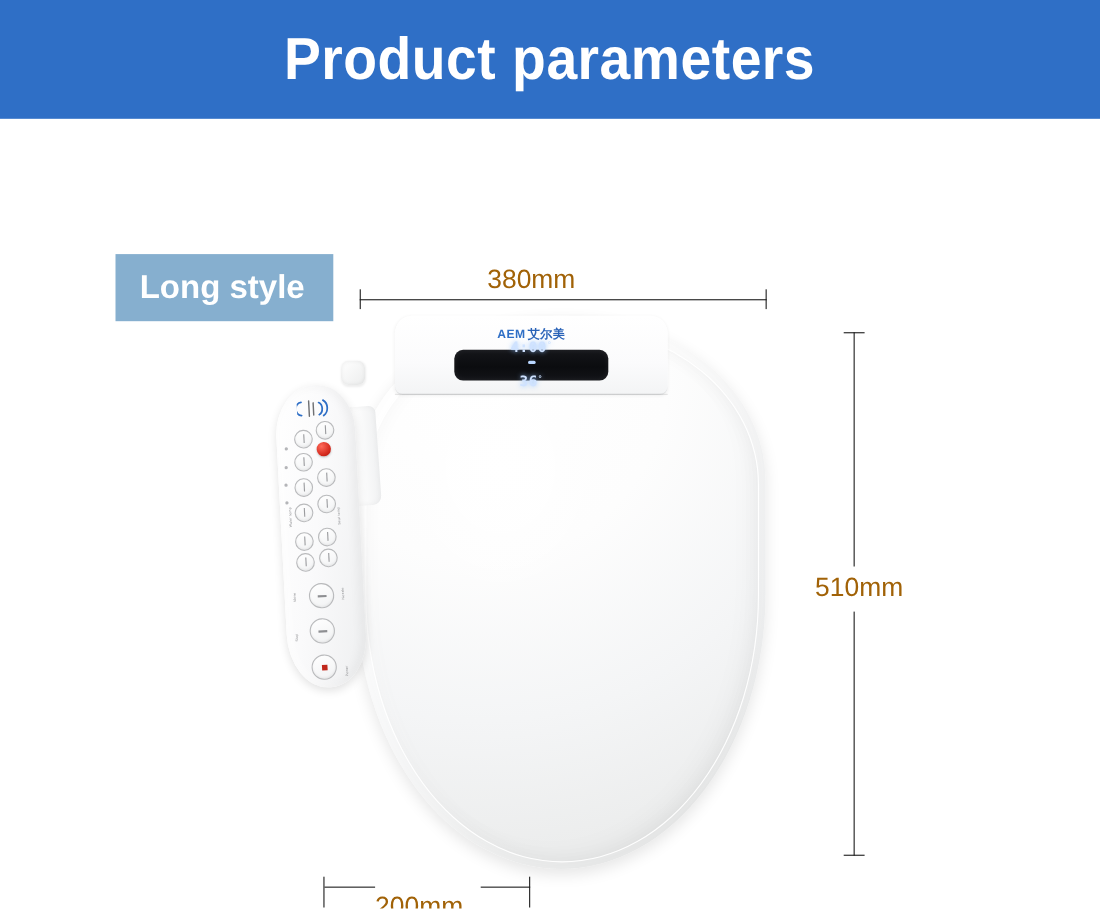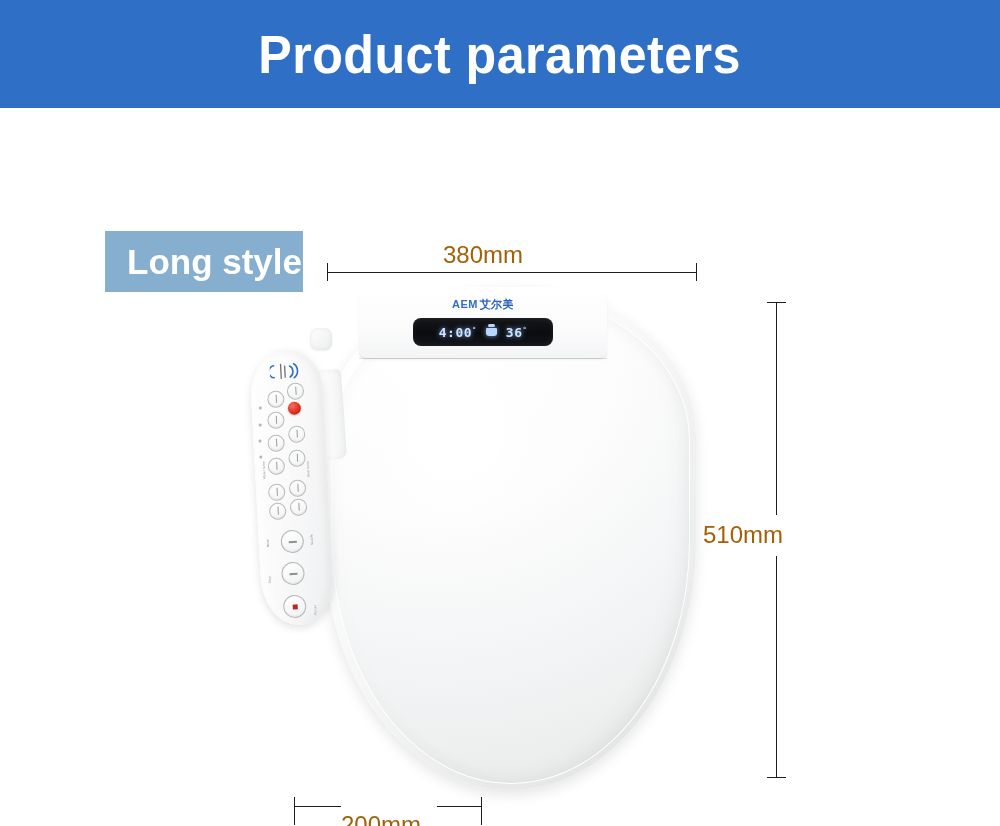--- a/index.html
+++ b/index.html
@@ -46,39 +46,39 @@
     width: 198px;
     height: 61px;
     background: #86afcf;
     display: flex;
     align-items: center;
     padding-left: 22px;
     box-sizing: border-box;
   }
   .style-tag-label {
     color: #ffffff;
-    font-size: 35px;
+    font-size: 30px;
     font-weight: bold;
     line-height: 1;
   }
 
   
   .dim-label {
     position: absolute;
     color: #a16207;
     font-size: 24px;
     line-height: 1;
     white-space: nowrap;
   }
   .dim-label-width {
     left: 443px;
     top: 243px;
   }
   .dim-label-height {
-    left: 703px;
+    left: 741px;
     top: 523px;
   }
   .dim-label-depth {
     left: 341px;
     top: 813px;
   }
 
   .dim-line-h {
     position: absolute;
     background: #1d1d1d;
@@ -191,20 +191,21 @@
     top: 31px;
     width: 140px;
     height: 28px;
     border-radius: 8px;
     background: linear-gradient(180deg, #15161a 0%, #0b0c0f 55%, #131418 100%);
     box-shadow: inset 0 0 6px rgba(255,255,255,0.08);
     display: flex;
     align-items: center;
     justify-content: center;
     gap: 9px;
+    flex-direction: column;
   }
   .display-seg {
     color: #cfe2ff;
     font-family: "DejaVu Sans Mono", monospace;
     font-size: 13px;
     font-weight: bold;
     letter-spacing: 0.5px;
     text-shadow: 0 0 5px rgba(140,190,255,0.85);
     line-height: 1;
   }

